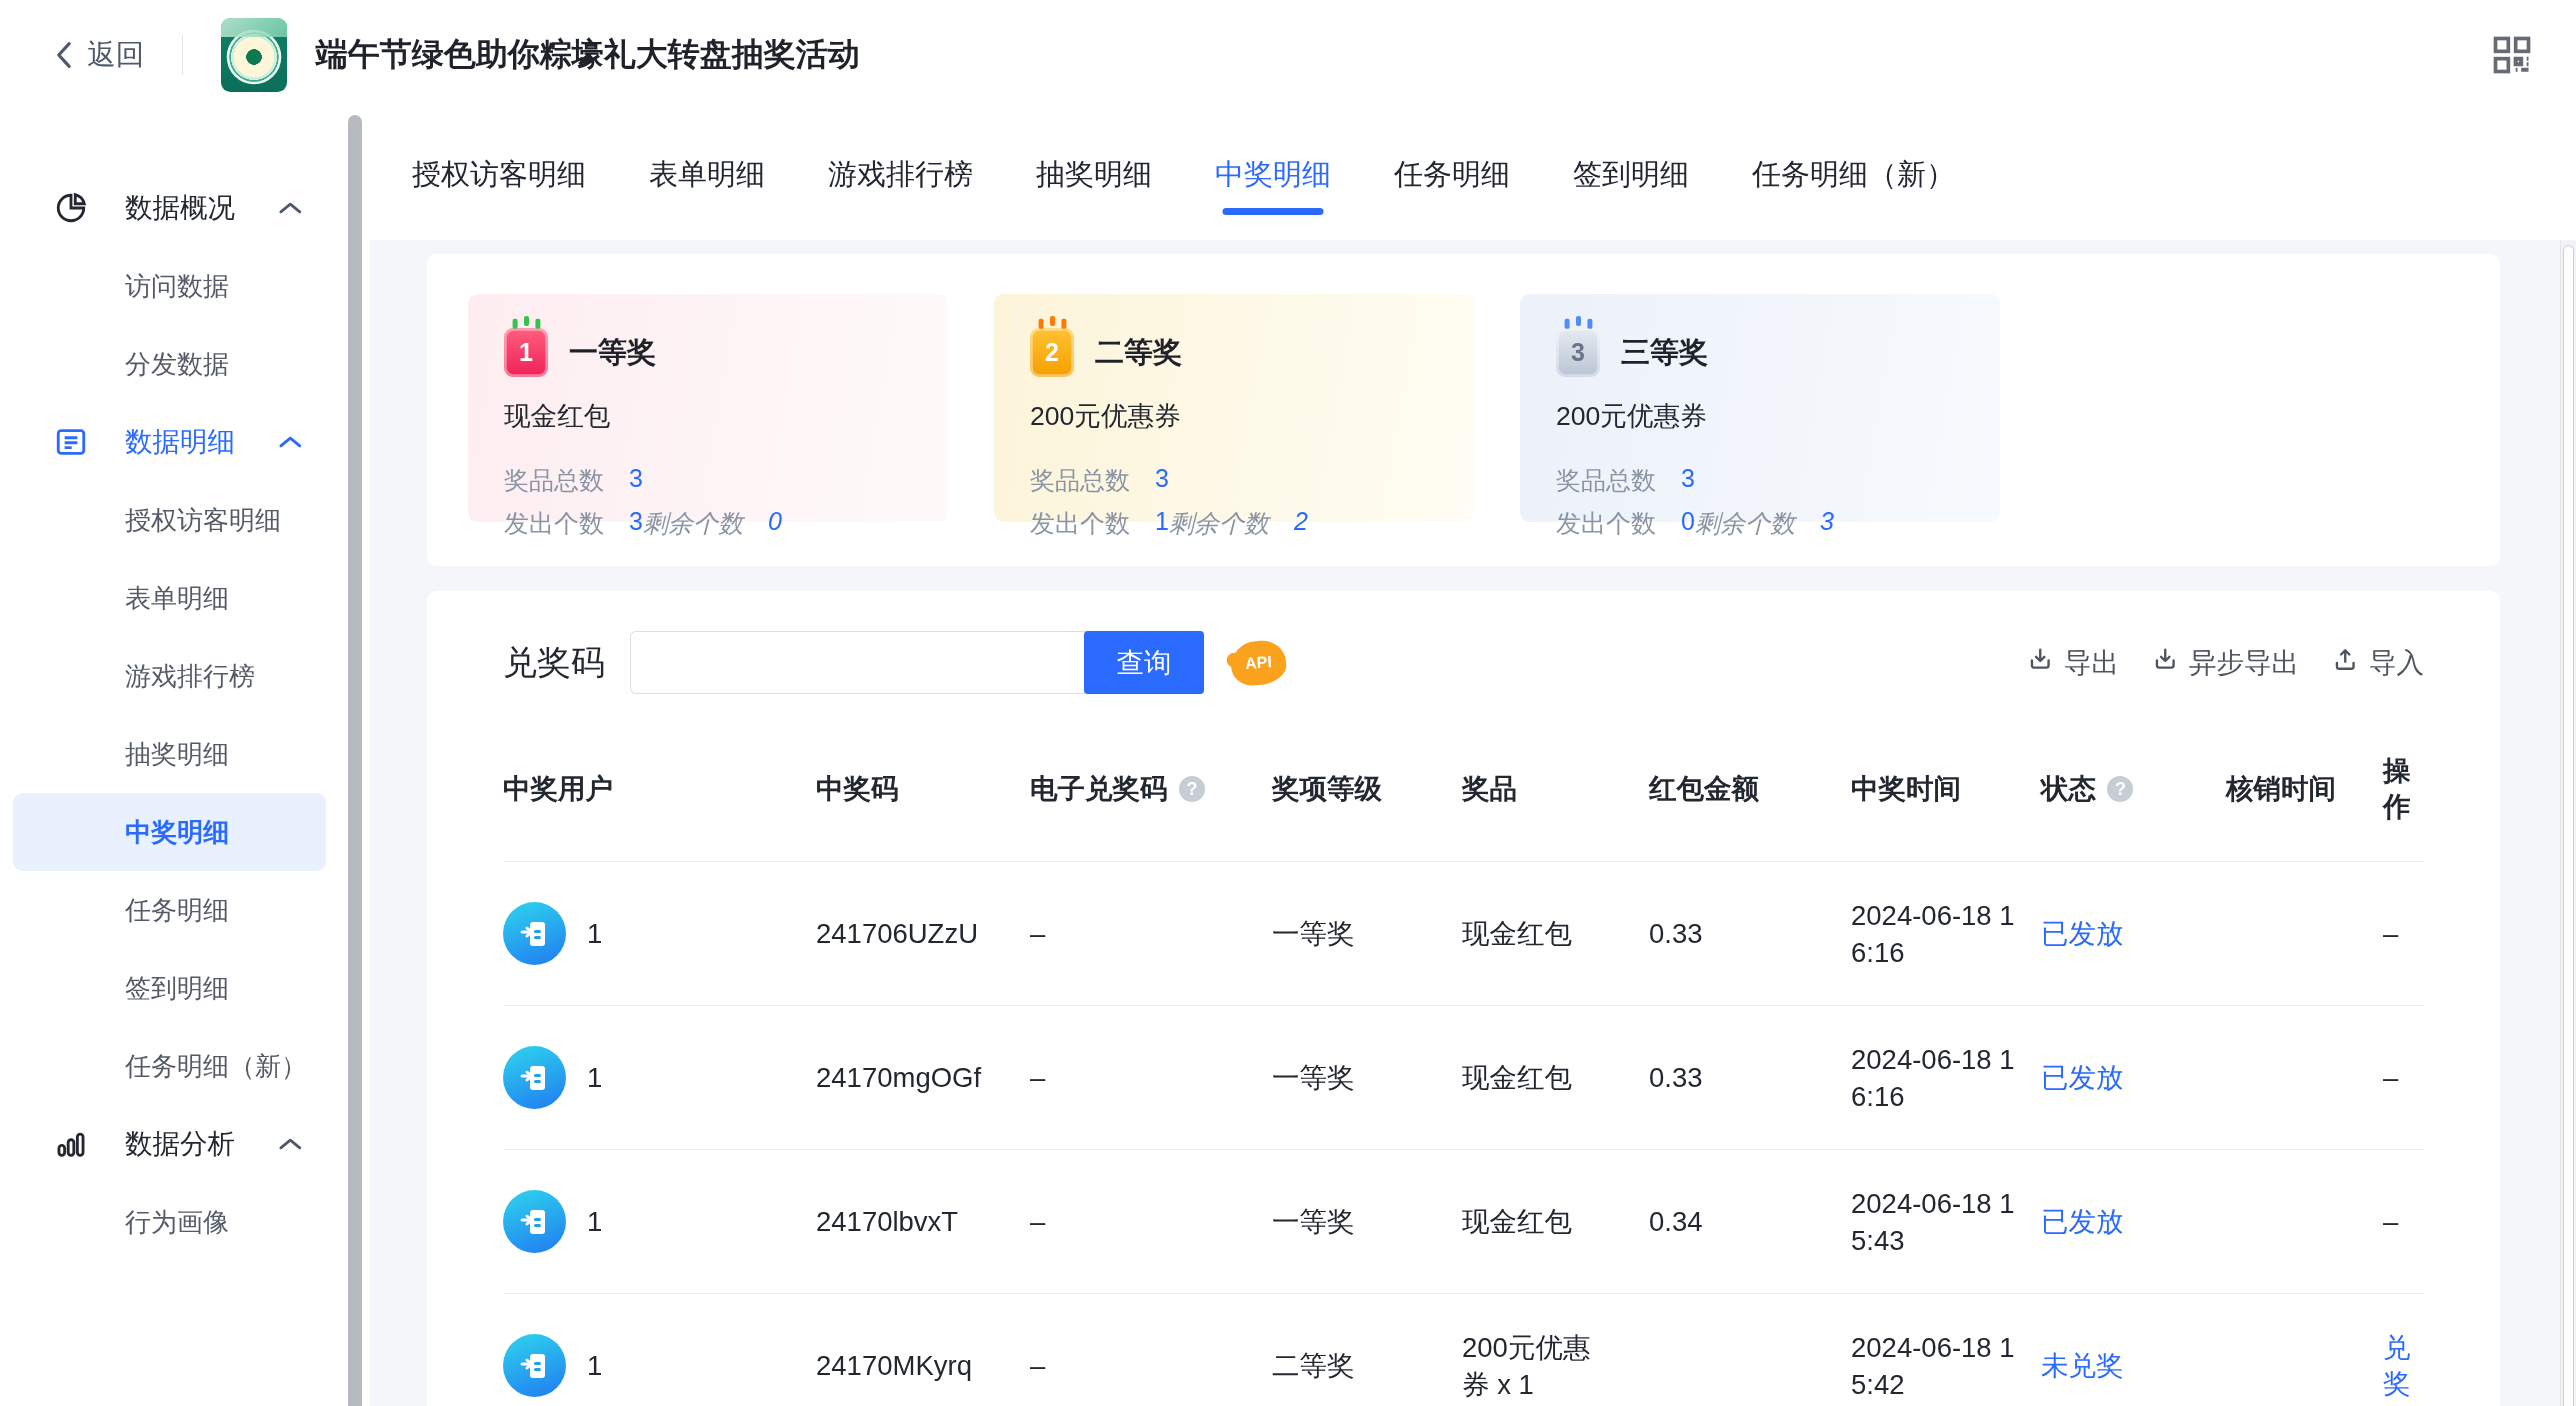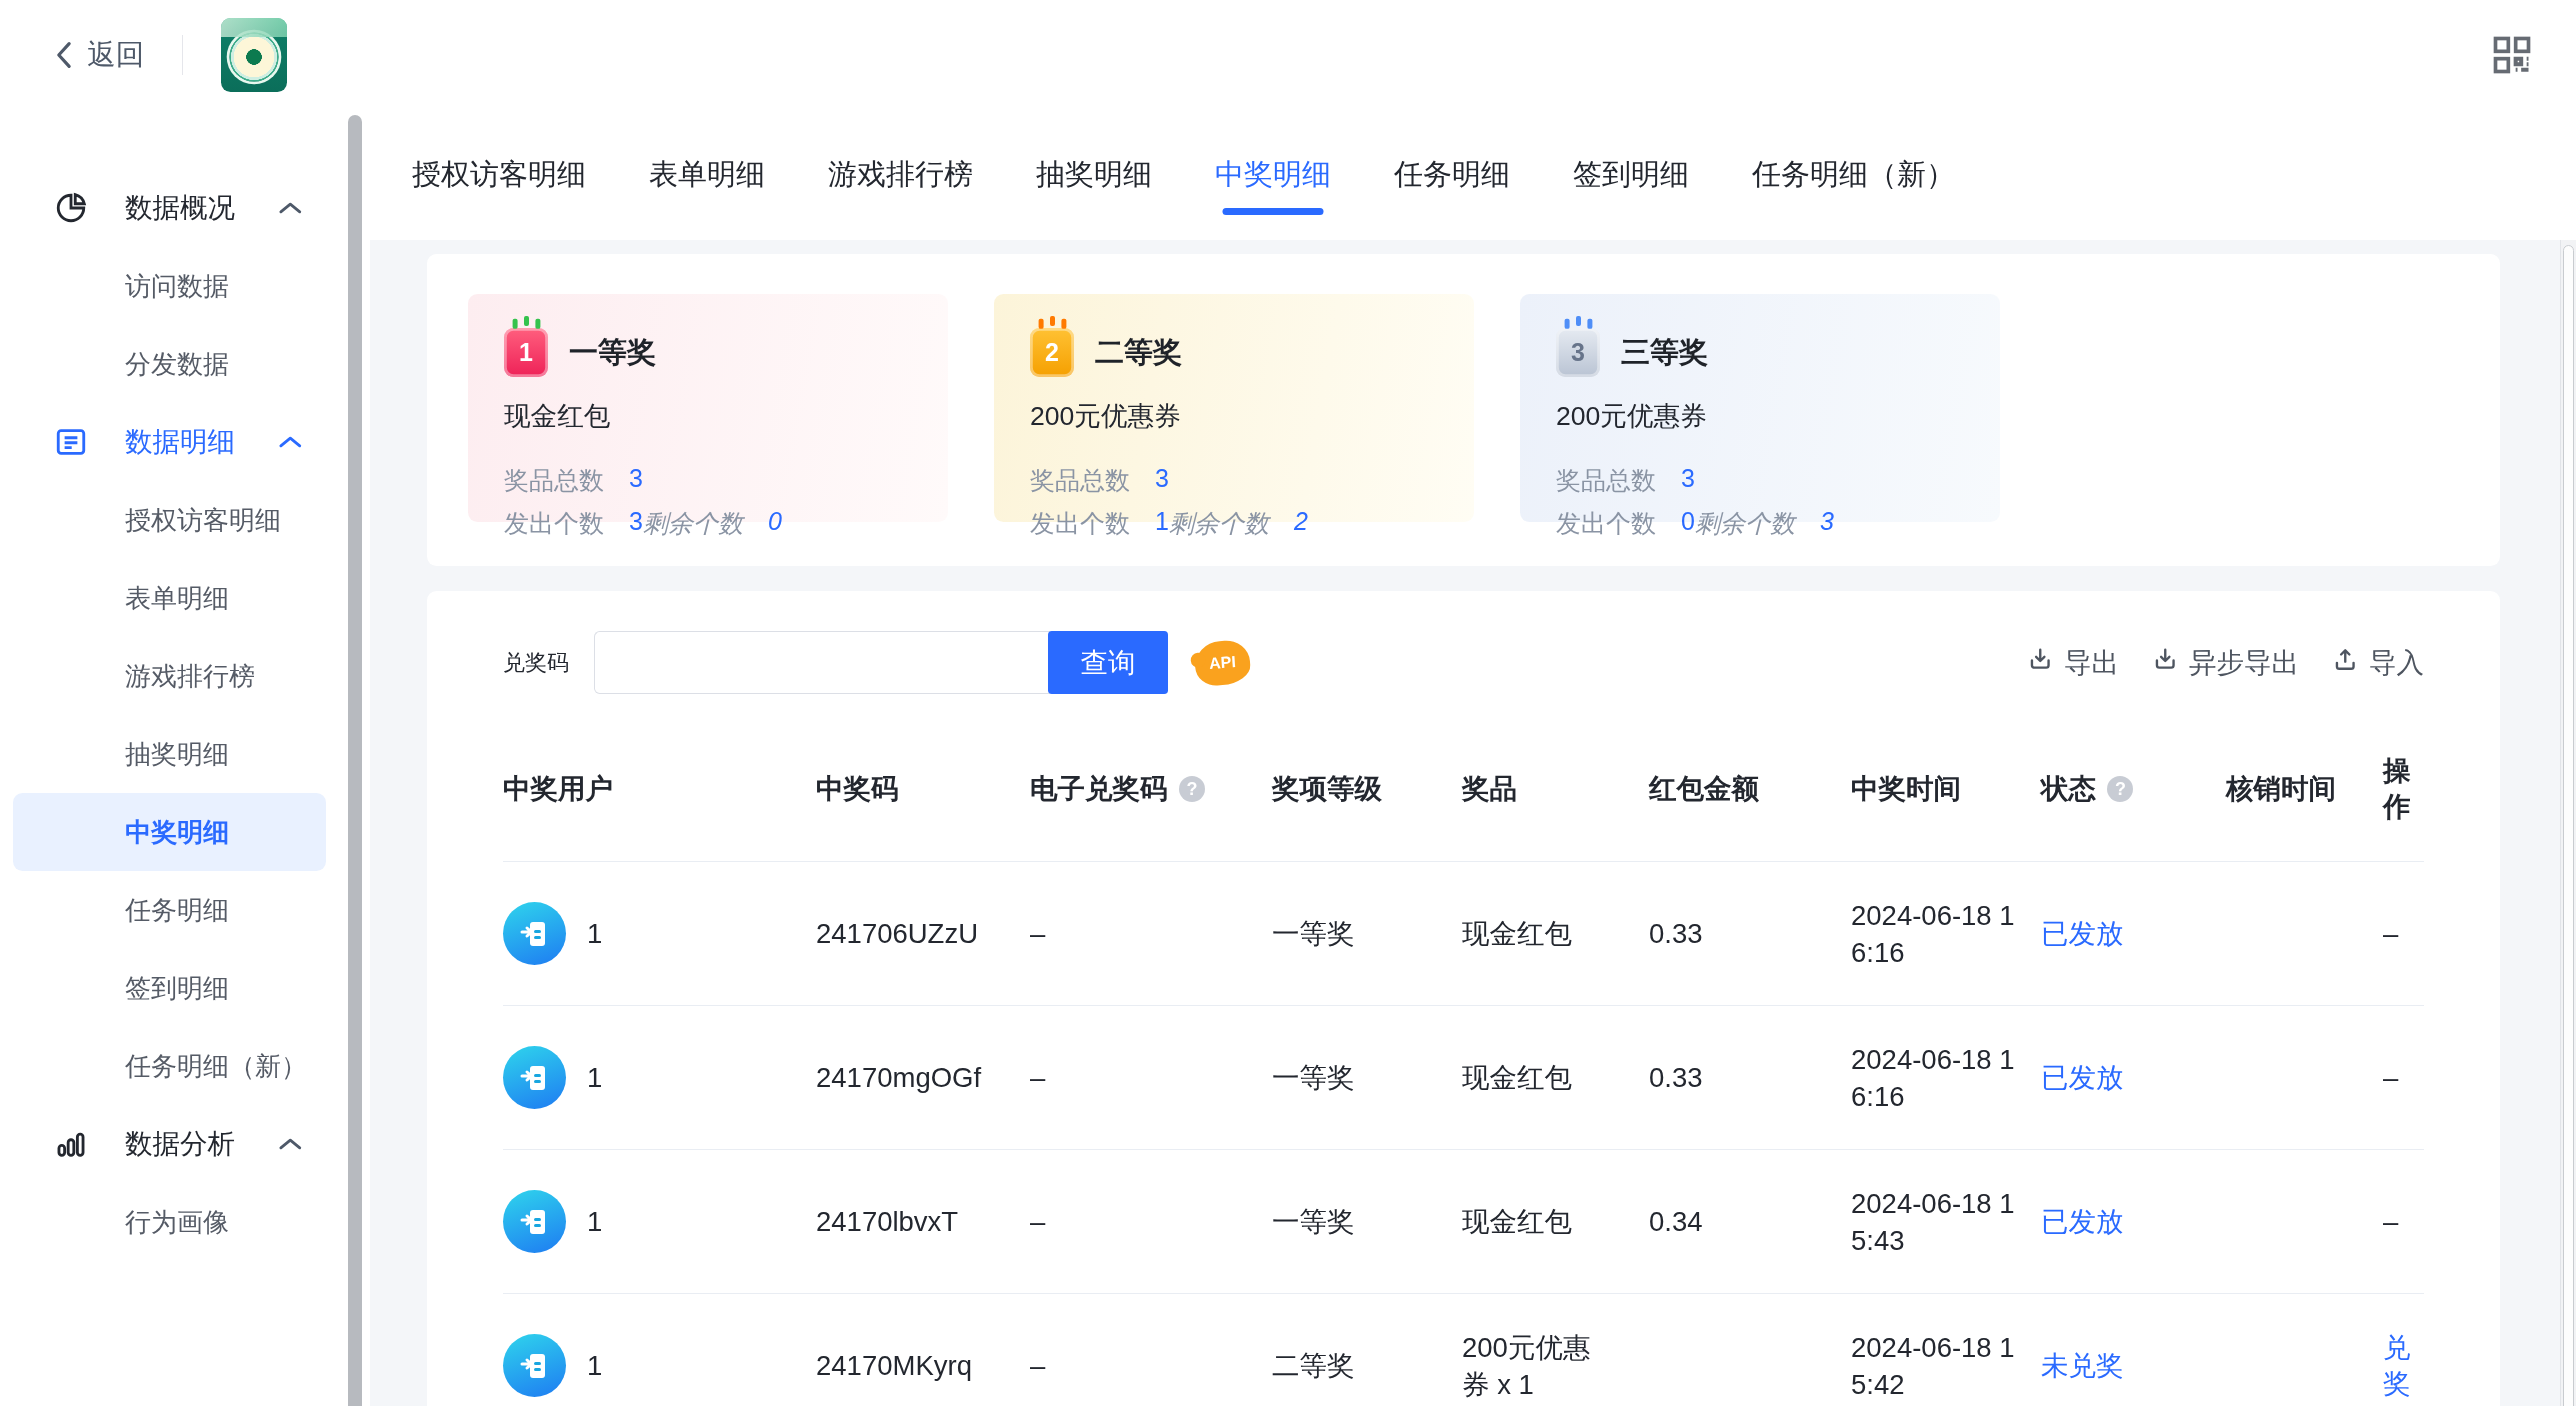--- a/index.html
+++ b/index.html
@@ -69,21 +69,21 @@
   .card-prize{margin-top:19px;font-size:26.6px;color:#23272f;}
   .card-stats{margin-top:30px;font-size:25px;color:#8a94a4;}
   .stat-line{display:flex;margin-top:9.5px;}
   .stat-pair{display:flex;}
   .stat-pair.second{font-style:italic;}
   .stat-val{color:var(--accent);margin-left:25px;}
 
   
   .table-box{background:#fff;border-radius:9.5px;margin-top:25px;padding:40px 76px 0;height:930px;}
   .search-row{display:flex;align-items:center;}
-  .search-label{font-size:22px;color:#23272f;margin-right:25px;}
+  .search-label{font-size:34px;color:#23272f;margin-right:25px;}
   .search-input{width:456px;height:63px;border:0.9px solid #dcdfe6;border-right:none;border-radius:5.7px 0 0 5.7px;font-size:25px;padding:0 19px;outline:none;background:#fff;}
   .search-btn{width:120px;height:63px;background:var(--accent);color:#fff;font-size:27.5px;border:none;border-radius:3.8px;margin-left:-1.9px;cursor:pointer;}
   .api-badge{margin-left:26.6px;width:55px;height:44px;background:var(--api-orange);color:#fff;font-size:16px;font-weight:700;display:flex;align-items:center;justify-content:center;border-radius:52% 48% 58% 42% / 62% 55% 45% 48%;transform:rotate(-4deg);cursor:pointer;position:relative;}
   .api-badge::before{content:"";position:absolute;left:-3.8px;top:9.5px;width:15px;height:15px;background:var(--api-orange);border-radius:50%;}
   .flex-spacer{flex:1;}
   .io-actions{display:flex;align-items:center;gap:32px;color:#4e5560;font-size:27.5px;}
   .io-item{display:flex;align-items:center;gap:9.5px;cursor:pointer;white-space:nowrap;}
 
   .data-table{margin-top:59px;}
   .tgrid{display:grid;grid-template-columns:313px 214px 242px 190px 187px 202px 190px 185px 157px 1fr;align-items:center;}
@@ -111,20 +111,21 @@
     <div class="back">
       <span>
         <svg width="21" height="32" viewBox="0 0 22 34">
             <path d="M17 5 L6 17 L17 29" fill="none" stroke="#4e5969" stroke-width="3.4" stroke-linecap="round" stroke-linejoin="round"></path>
           </svg>
       </span>
       <span>返回</span>
     </div>
     <div class="topbar-divider"></div>
     <div class="thumb"></div>
+    <div class="page-title">端午节绿色助你粽壕礼大转盘抽奖活动</div>
     <div class="qr-btn">
       <svg width="44" height="44" viewBox="0 0 24 24" fill="none" stroke="#666b73" stroke-width="2">
         <rect x="3" y="3" width="7" height="7"></rect>
           <rect x="14" y="3" width="7" height="7"></rect>
           <rect x="3" y="14" width="7" height="7"></rect>
         <path d="M14 14h3v3h-3zM20 14h1M14 20h1M17 20h4M20 17h1" stroke-width="2.2"></path>
       </svg>
     </div>
   </div>
 

